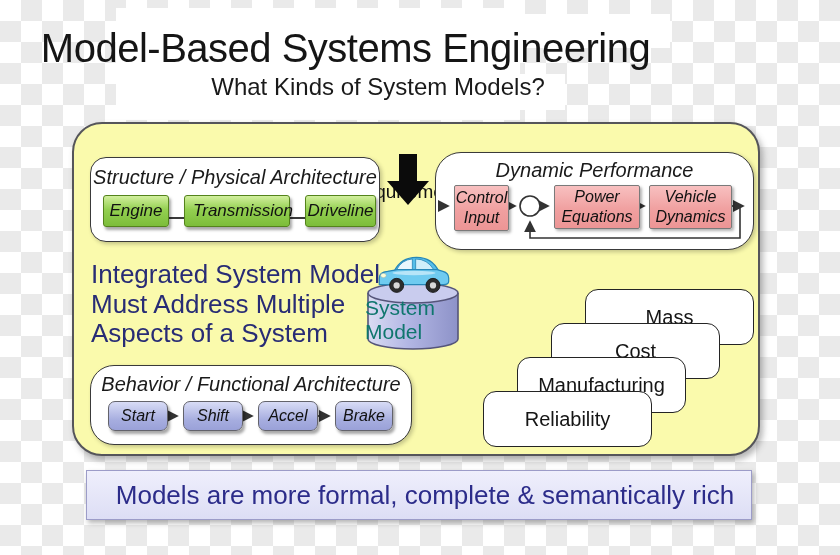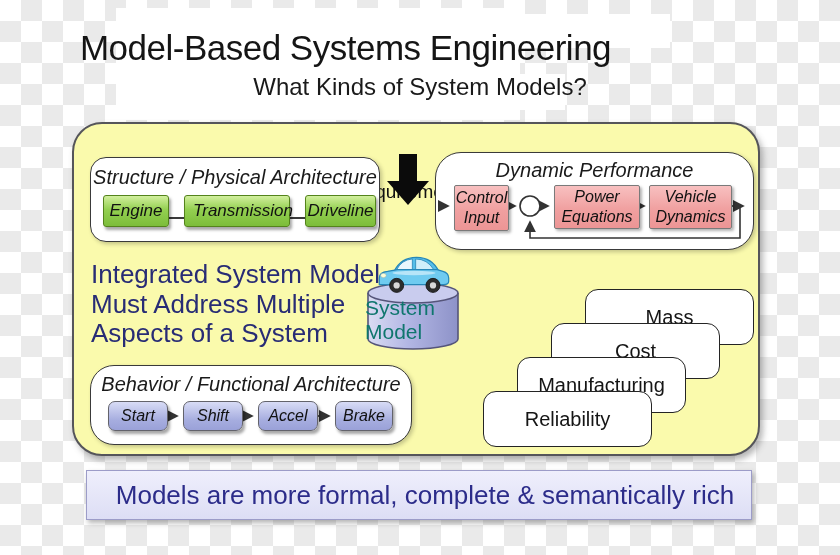--- a/index.html
+++ b/index.html
@@ -8,25 +8,25 @@
     width:840px;height:555px;
     overflow:hidden;
     font-family:"Liberation Sans", sans-serif;
     background: conic-gradient(#eaeaea 25%, #ffffff 0 50%, #eaeaea 0 75%, #ffffff 0) 0 0 / 42px 42px;
   }
   .abs{position:absolute;}
   .patch{position:absolute;background:#ffffff;}
   
   .title{
     position:absolute;left:0;top:28px;width:691px;
-    text-align:center;font-size:35px;line-height:40px;color:#151515;
+    text-align:center;font-size:40px;line-height:40px;color:#151515;
     letter-spacing:-0.5px;
   }
   .subtitle{
-    position:absolute;left:0;top:72px;width:840px;
+    position:absolute;left:0;top:72px;width:756px;
     text-align:center;font-size:24px;line-height:30px;color:#1a1a1a;
   }
   
   .panel{
     position:absolute;left:72px;top:122px;width:688px;height:334px;
     background:#fafaac;border:2px solid #55555a;border-radius:30px;
     box-shadow:3px 4px 6px rgba(90,90,90,.45);
     box-sizing:border-box;
   }
   .req-label{

